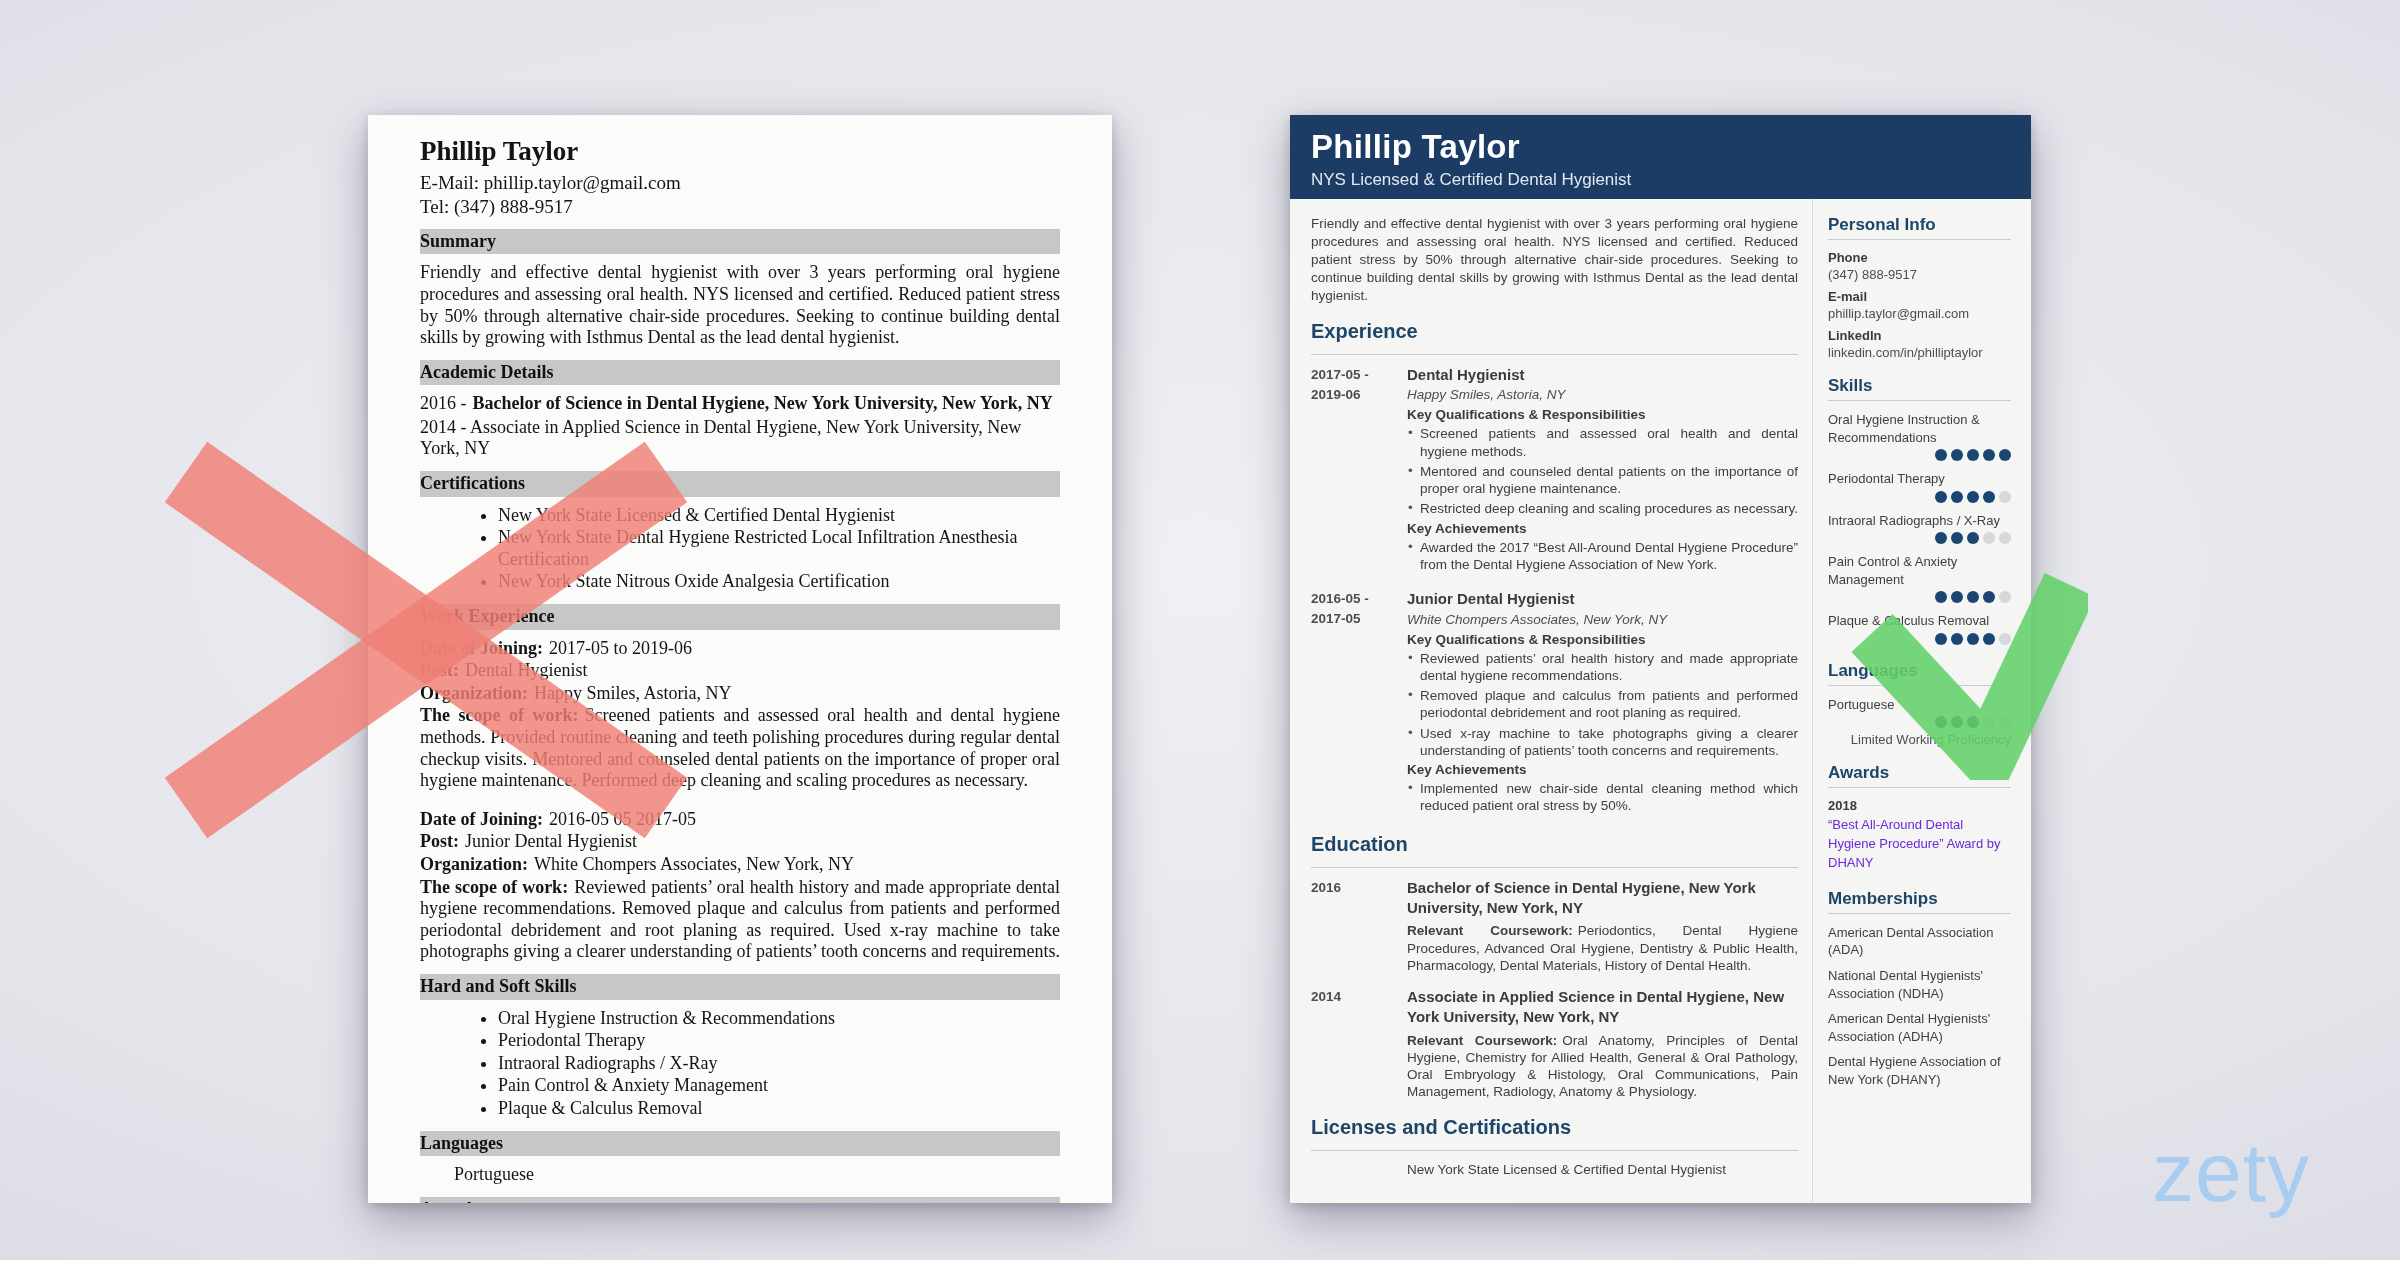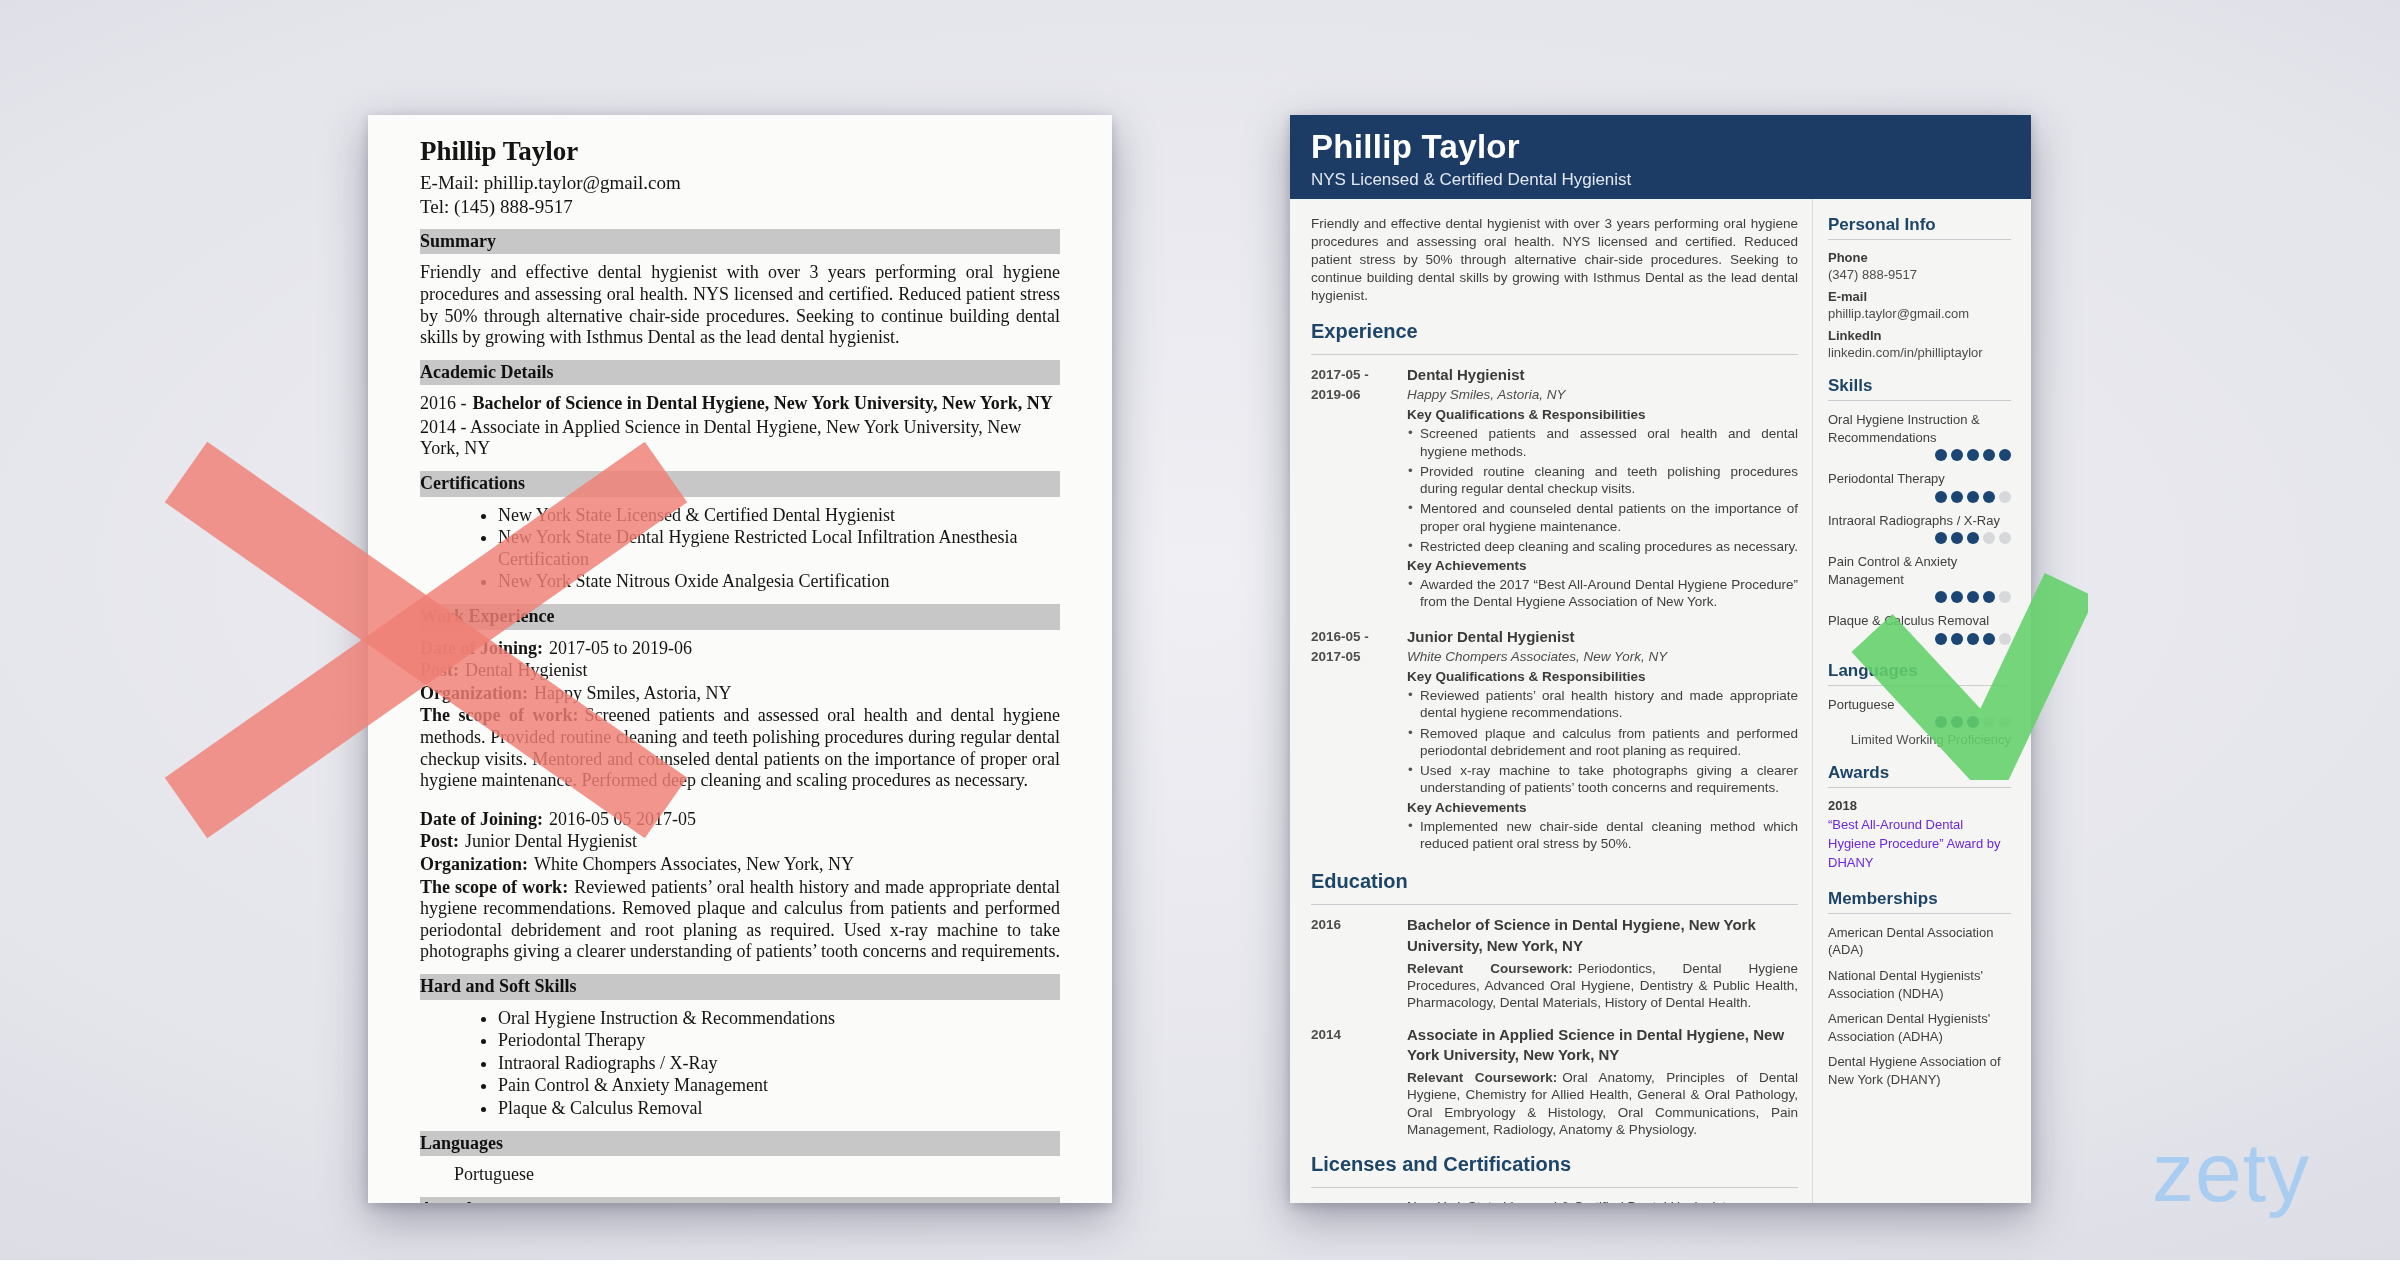--- a/index.html
+++ b/index.html
@@ -75,21 +75,21 @@
     font-family:"Liberation Sans",sans-serif;font-weight:normal;letter-spacing:1px;}
 </style>
 </head>
 <body>
 
 <div class="canvas">
 
   <div class="page-left">
     <h1>Phillip Taylor</h1>
     <p class="contact">E-Mail: phillip.taylor@gmail.com</p>
-    <p class="contact">Tel: (145) 888-9517</p>
+    <p class="contact">Tel: (347) 888-9517</p>
 
     <div class="bar">Summary</div>
     <p class="p0 just">Friendly and effective dental hygienist with over 3 years performing oral hygiene procedures and assessing oral health. NYS licensed and certified. Reduced patient stress by 50% through alternative chair-side procedures. Seeking to continue building dental skills by growing with Isthmus Dental as the lead dental hygienist.</p>
 
     <div class="bar">Academic Details</div>
     <p class="acad-line"><span class="pre">2016 -</span><span class="bold">Bachelor of Science in Dental Hygiene, New York University, New York, NY</span></p>
     <p class="acad-line">2014 - Associate in Applied Science in Dental Hygiene, New York University, New York, NY</p>
 
     <div class="bar">Certifications</div>
     <ul class="ldisc">
@@ -145,21 +145,20 @@
           <div class="rdates">
             <div>2017-05 -</div>
             <div>2019-06</div>
           </div>
           <div>
             <p class="jtitle">Dental Hygienist</p>
             <p class="jcompany">Happy Smiles, Astoria, NY</p>
             <p class="jsub">Key Qualifications &amp; Responsibilities</p>
             <ul class="rlist">
               <li>Screened patients and assessed oral health and dental hygiene methods.</li>
-              <li>Provided routine cleaning and teeth polishing procedures during regular dental checkup visits.</li>
               <li>Mentored and counseled dental patients on the importance of proper oral hygiene maintenance.</li>
               <li>Restricted deep cleaning and scaling procedures as necessary.</li>
             </ul>
             <p class="jsub">Key Achievements</p>
             <ul class="rlist">
               <li>Awarded the 2017 “Best All-Around Dental Hygiene Procedure” from the Dental Hygiene Association of New York.</li>
             </ul>
           </div>
         </div>
 

